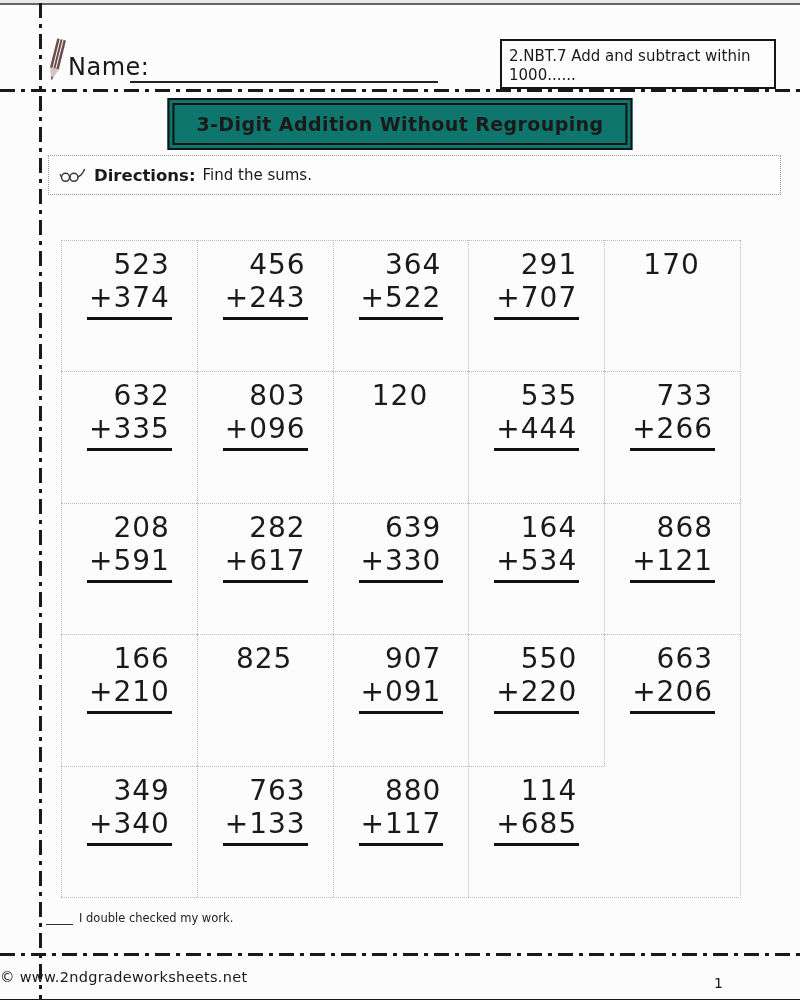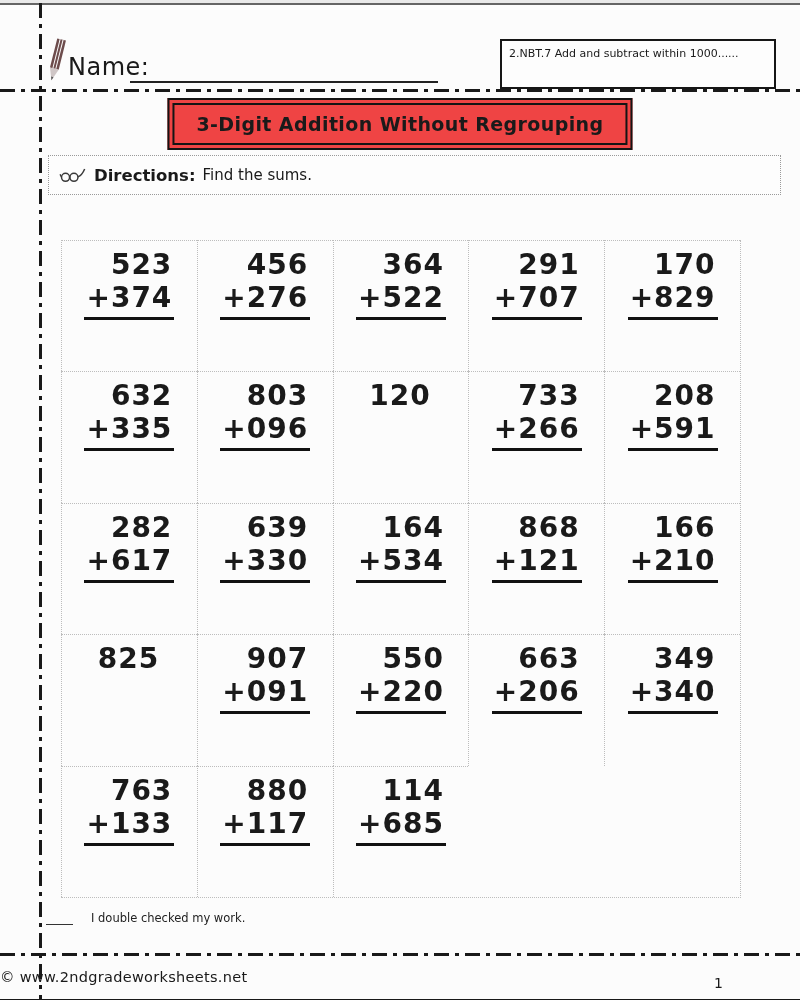--- a/index.html
+++ b/index.html
@@ -21,26 +21,26 @@
   .fold-h.top{top:86px}
   .fold-h.bottom{top:950px}
 
   .pencil{position:absolute;left:44px;top:33px;width:26px;height:48px}
   .name-label{position:absolute;left:68px;top:50px;font-size:24px;letter-spacing:.5px}
   .name-line{position:absolute;left:130px;top:48px;width:308px;height:30px;border-bottom:2px solid #222}
 
   .nbt-box{
     position:absolute;left:500px;top:36px;width:276px;height:50px;
     border:2px solid #161616;box-sizing:border-box;
-    font-size:11px;padding:6px 7px;background:#fdfdfd;line-height:1.25;
+    font-size:15px;padding:6px 7px;background:#fdfdfd;line-height:1.25;
   }
 
   .title-box{
     position:absolute;left:50%;top:95px;transform:translateX(-50%);
-    border:2px solid #141414;padding:3px;background:#ef4444;
+    border:2px solid #141414;padding:3px;background:#0f766e;
   }
   .title-inner{border:2px solid #141414;padding:8px 22px;font-size:19px;font-weight:bold;white-space:nowrap;letter-spacing:.4px}
 
   .directions-box{
     position:absolute;left:48px;top:152px;width:733px;height:40px;
     border:1px dotted #9a9a9a;box-sizing:border-box;background:#fdfdfd;
     display:flex;align-items:center;gap:7px;padding:0 10px;
   }
   .glasses{width:28px;height:18px;flex:0 0 auto}
   .directions-label{font-weight:bold;font-size:16.5px}
@@ -49,25 +49,25 @@
   .grid{
     position:absolute;left:61px;top:237px;width:679px;height:657px;
     display:grid;grid-template-columns:repeat(5,1fr);grid-template-rows:repeat(5,1fr);
     border-right:1px dotted #bdbdbd;border-bottom:1px dotted #bdbdbd;
   }
   .cell{
     border-left:1px dotted #bdbdbd;border-top:1px dotted #bdbdbd;
     display:flex;justify-content:center;align-items:flex-start;
     padding-top:7px;box-sizing:border-box;
   }
-  .prob{text-align:right;font-size:28px;line-height:1.18;letter-spacing:1px;font-weight:700}
+  .prob{text-align:right;font-size:28px;line-height:1.18;letter-spacing:1px;font-weight:400}
   .addend.top{padding-right:2px}
   .addend.bottom{border-bottom:3px solid #111;padding:0 2px 3px 2px}
 
-  .check-row{position:absolute;left:46px;top:908px;font-size:11.5px;display:flex;align-items:flex-end;gap:18px;color:#222}
+  .check-row{position:absolute;left:46px;top:908px;font-size:11.5px;display:flex;align-items:flex-end;gap:6px;color:#222}
   .check-blank{display:inline-block;width:27px;height:11px;border-bottom:1.5px solid #333}
 
   .copyright{position:absolute;left:0;top:966px;width:100%;font-size:14.5px;letter-spacing:.3px}
   .page-num{position:absolute;left:714px;top:972px;font-size:14px}
 </style>
 </head>
 <body>
 
 <div class="page">
 
@@ -108,56 +108,61 @@
   <div class="grid" id="problems-grid">
       <div class="cell">
         <div class="prob">
           <div class="addend top">523</div>
           <div class="addend bottom">+374</div>
         </div>
       </div>
       <div class="cell">
         <div class="prob">
           <div class="addend top">456</div>
-          <div class="addend bottom">+276</div>
+          <div class="addend bottom">+243</div>
         </div>
       </div>
       <div class="cell">
         <div class="prob">
           <div class="addend top">364</div>
           <div class="addend bottom">+522</div>
         </div>
       </div>
       <div class="cell">
         <div class="prob">
           <div class="addend top">291</div>
           <div class="addend bottom">+707</div>
         </div>
       </div>
       <div class="cell">
         <div class="prob">
           <div class="addend top">170</div>
-          <div class="addend bottom">+829</div>
         </div>
       </div>
       <div class="cell">
         <div class="prob">
           <div class="addend top">632</div>
           <div class="addend bottom">+335</div>
         </div>
       </div>
       <div class="cell">
         <div class="prob">
           <div class="addend top">803</div>
           <div class="addend bottom">+096</div>
         </div>
       </div>
       <div class="cell">
         <div class="prob">
           <div class="addend top">120</div>
+        </div>
+      </div>
+      <div class="cell">
+        <div class="prob">
+          <div class="addend top">535</div>
+          <div class="addend bottom">+444</div>
         </div>
       </div>
       <div class="cell">
         <div class="prob">
           <div class="addend top">733</div>
           <div class="addend bottom">+266</div>
         </div>
       </div>
       <div class="cell">
         <div class="prob">

